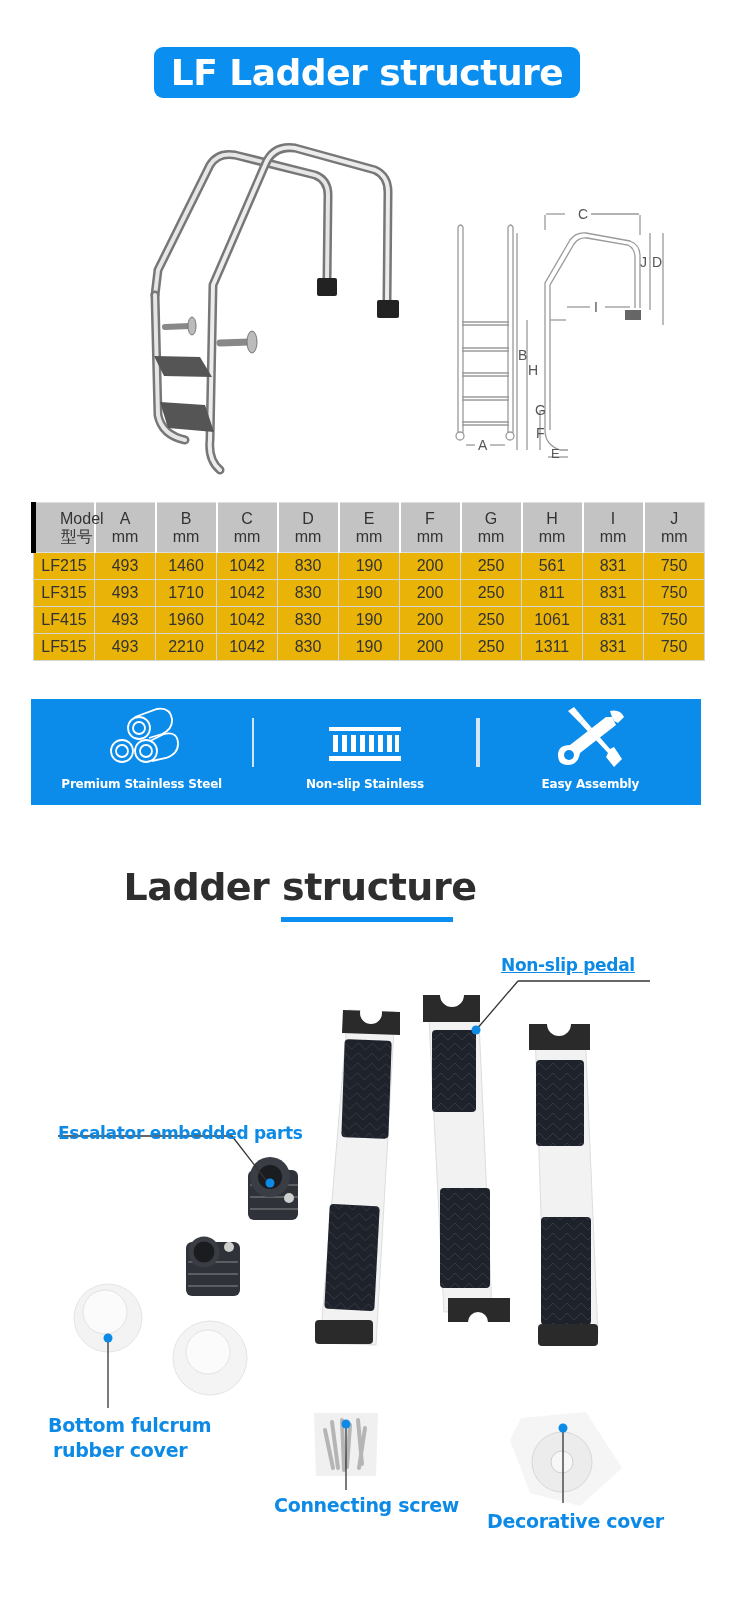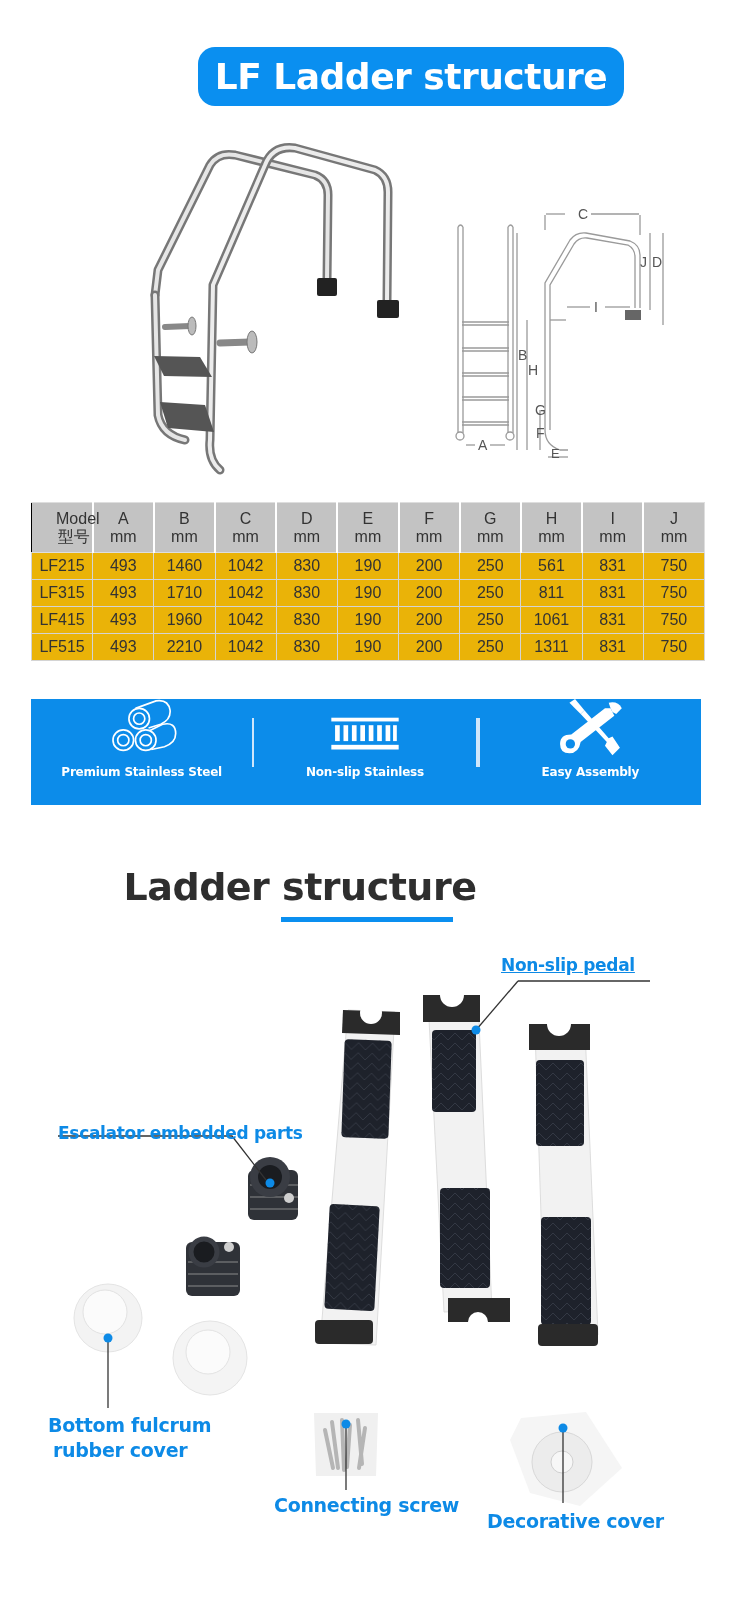--- a/index.html
+++ b/index.html
@@ -1,42 +1,42 @@
 <!DOCTYPE html>
 <html><head>
 <meta charset="utf-8">
 <style>
   * { box-sizing: border-box; margin: 0; padding: 0; }
   html, body { width: 750px; background: #ffffff; }
   body { position: relative; height: 1604px; font-family: "DejaVu Sans", sans-serif; color: #333; overflow: hidden; }
 
   .title-badge {
-    position: absolute; left: 154px; top: 47px; width: 426px; height: 59px;
-    background: #0a8ff0; border-radius: 17px; color: #fff;
+    position: absolute; left: 154px; top: 47px; width: 426px; height: 51px;
+    background: #0a8ff0; border-radius: 9px; color: #fff;
     font-family: "DejaVu Sans", sans-serif; font-weight: bold; font-size: 36px;
-    display: flex; align-items: center; justify-content: center; letter-spacing: -0.5px; margin-left: 44px;
+    display: flex; align-items: center; justify-content: center; letter-spacing: -0.5px;
   }
 
   .photo { position: absolute; left: 140px; top: 130px; width: 270px; height: 350px; }
   .drawing { position: absolute; left: 430px; top: 195px; width: 250px; height: 265px; }
 
   table.spec {
     position: absolute; left: 31px; top: 502px; width: 674px; border-collapse: collapse;
     font-family: "Liberation Sans", sans-serif; font-size: 16px; color: #333; table-layout: fixed;
   }
   table.spec th { background: #c3c3c3; font-weight: normal; height: 50px; line-height: 18px; border: 1px solid #dedede; border-left: 2px solid #fff; }
-  table.spec th:first-child { border-left: 1px solid #000000; padding-left: 24px; }
+  table.spec th:first-child { border-left: 5px solid #000000; padding-left: 24px; }
   table.spec td { text-align: center; height: 27px; border: 1px solid #d4d4d4; background: #eab308; }
   table.spec th span { display: block; }
 
   .features {
     position: absolute; left: 31px; top: 699px; width: 670px; height: 106px; background: #0c8cea;
     display: flex; align-items: stretch;
   }
-  .feature { flex: 1; display: flex; flex-direction: column; align-items: center; justify-content: flex-end; padding-bottom: 26px; color: #fff; position: relative; }
+  .feature { flex: 1; display: flex; flex-direction: column; align-items: center; justify-content: flex-end; padding-bottom: 14px; color: #fff; position: relative; }
   .feature .icon { width: 80px; height: 62px; margin-bottom: 8px; }
   .feature .label { font-size: 12px; font-weight: bold; white-space: nowrap; letter-spacing: -0.2px; }
   .divider { width: 2px; background: #cfe6fb; margin: 19px 0 38px 0; }
 
   .section-title {
     position: absolute; left: 0; width: 600px; top: 865px; text-align: center;
     font-size: 38px; font-weight: bold; color: #2e2e2e; letter-spacing: -0.5px;
   }
   .section-underline { position: absolute; left: 281px; top: 917px; width: 172px; height: 5px; background: #0a8ff0; }
 

